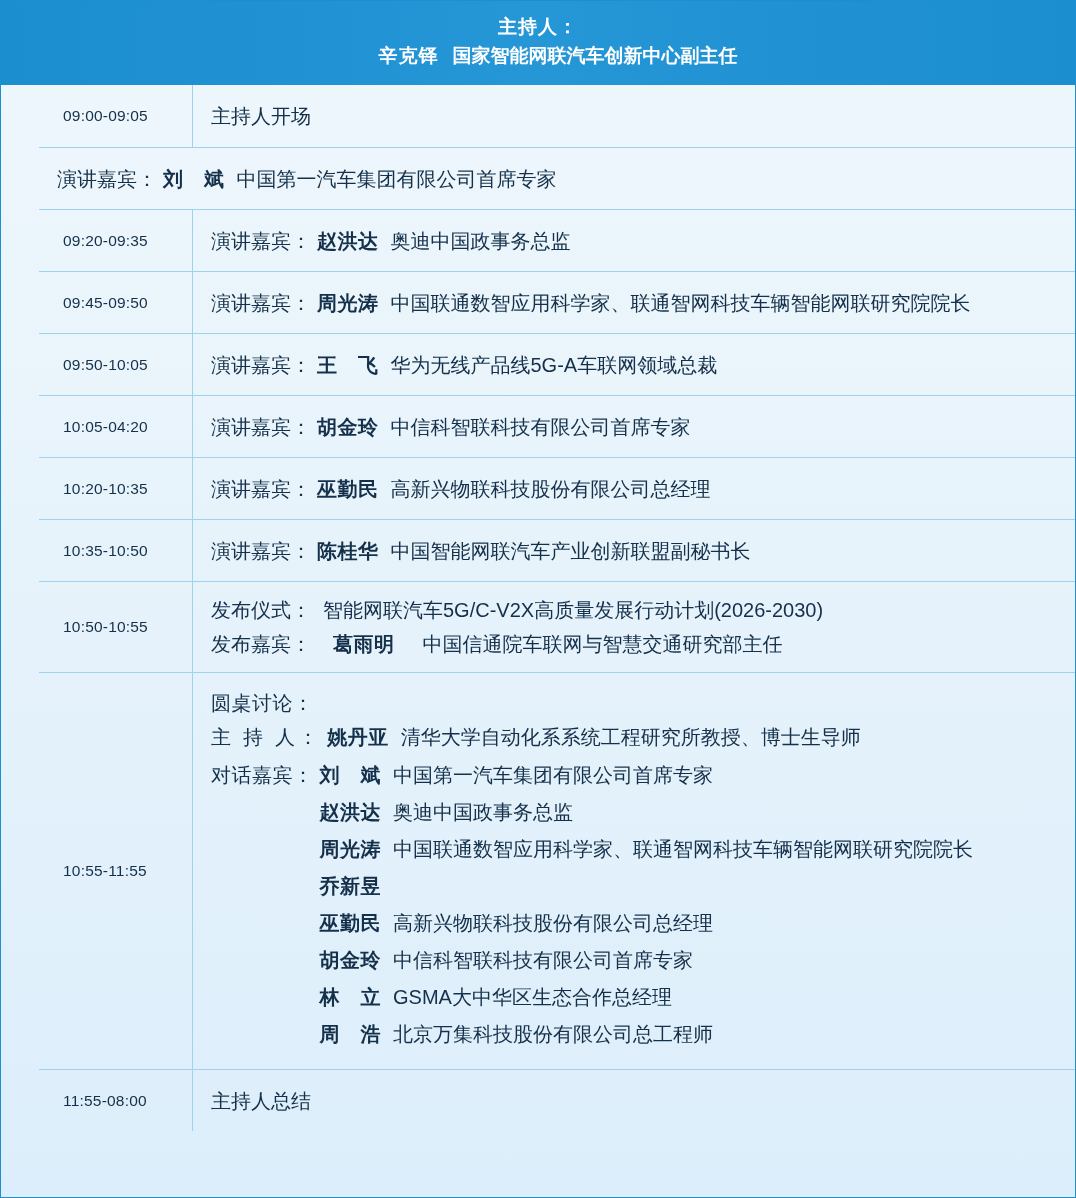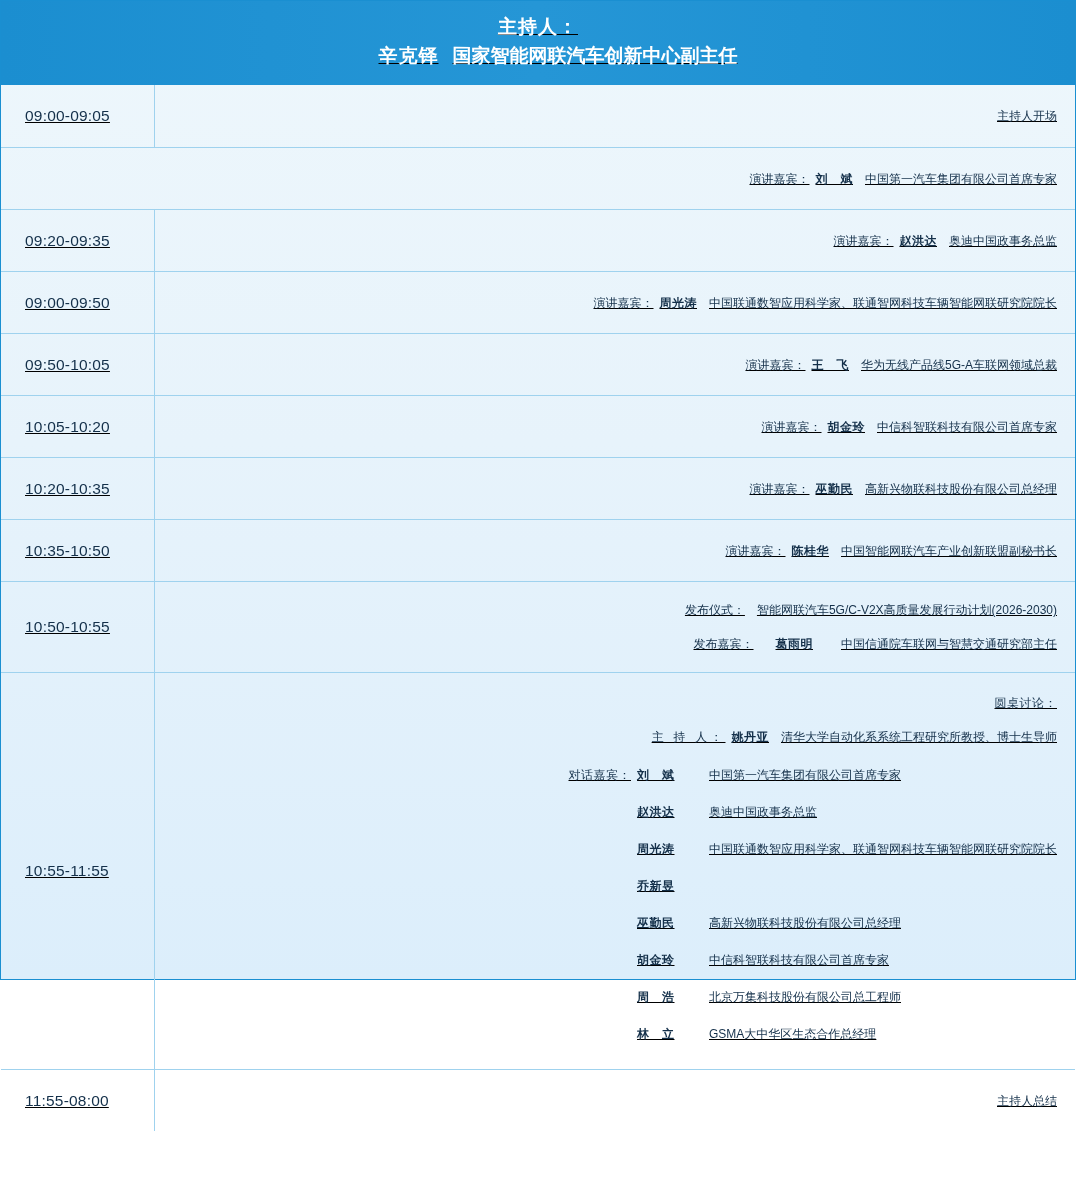--- a/index.html
+++ b/index.html
@@ -8,26 +8,25 @@
     background: #ffffff;
   }
   body {
     font-family: "Liberation Sans", "DejaVu Sans", sans-serif;
     width: 1076px;
     height: 1198px;
     overflow: hidden;
   }
   .agenda {
     width: 1076px;
-    height: 980px;
+    height: 1198px;
     background: linear-gradient(180deg, #eef7fc 0%, #e7f3fb 45%, #dceefb 100%);
     border: 1px solid #1a8fd1;
     display: flex;
     flex-direction: column;
-    text-decoration: underline;
   }
   .header {
     background: linear-gradient(90deg, #1b8ed0 0%, #2596d6 50%, #1b8ed0 100%);
     color: #ffffff;
     text-align: center;
     padding: 12px 0 14px 0;
     flex: 0 0 auto;
   }
   .header-line1 {
     font-size: 19px;
@@ -45,20 +44,21 @@
     letter-spacing: 1px;
   }
   .header-line2 .title-text {
     font-weight: bold;
     margin-left: 14px;
   }
   .rows {
     flex: 1 1 auto;
     display: flex;
     flex-direction: column;
+    margin-left: 38px;
   }
   .row {
     display: flex;
     align-items: stretch;
     border-top: 1px solid #9fd2ee;
     min-height: 62px;
   }
   .row:first-child { border-top: none; }
   .time {
     width: 154px;
@@ -70,24 +70,23 @@
     color: #14304a;
     border-right: 1px solid #9fd2ee;
     letter-spacing: 0.2px;
   }
   .content {
     flex: 1 1 auto;
     padding: 14px 18px 14px 18px;
     display: flex;
     flex-direction: column;
     justify-content: center;
-    font-size: 12px;
+    font-size: 20px;
     color: #14304a;
     line-height: 28px;
-    align-items: flex-end;
   }
   .entry {
     display: flex;
     align-items: baseline;
     white-space: nowrap;
   }
   .entry + .entry { margin-top: 6px; gap: 16px; }
   .label {
     flex: 0 0 auto;
   }
@@ -184,21 +183,21 @@
       <div class="content">
         <div class="entry">
           <span class="label">演讲嘉宾：</span>
           <span class="person">赵洪达</span>
           <span class="org">奥迪中国政事务总监</span>
         </div>
       </div>
     </div>
 
     <div class="row">
-      <div class="time">09:00-09:50</div>
+      <div class="time">09:45-09:50</div>
       <div class="content">
         <div class="entry">
           <span class="label">演讲嘉宾：</span>
           <span class="person">周光涛</span>
           <span class="org">中国联通数智应用科学家、联通智网科技车辆智能网联研究院院长</span>
         </div>
       </div>
     </div>
 
     <div class="row">
@@ -206,21 +205,21 @@
       <div class="content">
         <div class="entry">
           <span class="label">演讲嘉宾：</span>
           <span class="person">王　飞</span>
           <span class="org">华为无线产品线5G-A车联网领域总裁</span>
         </div>
       </div>
     </div>
 
     <div class="row">
-      <div class="time">10:05-10:20</div>
+      <div class="time">10:05-04:20</div>
       <div class="content">
         <div class="entry">
           <span class="label">演讲嘉宾：</span>
           <span class="person">胡金玲</span>
           <span class="org">中信科智联科技有限公司首席专家</span>
         </div>
       </div>
     </div>
 
     <div class="row">
@@ -291,27 +290,27 @@
             </div>
             <div class="guest">
               <span class="gname">巫勤民</span>
               <span class="gorg">高新兴物联科技股份有限公司总经理</span>
             </div>
             <div class="guest">
               <span class="gname">胡金玲</span>
               <span class="gorg">中信科智联科技有限公司首席专家</span>
             </div>
             <div class="guest">
+              <span class="gname">林　立</span>
+              <span class="gorg">GSMA大中华区生态合作总经理</span>
+            </div>
+            <div class="guest">
               <span class="gname">周　浩</span>
               <span class="gorg">北京万集科技股份有限公司总工程师</span>
             </div>
-            <div class="guest">
-              <span class="gname">林　立</span>
-              <span class="gorg">GSMA大中华区生态合作总经理</span>
-            </div>
           </div>
         </div>
       </div>
     </div>
 
     <div class="row row-last">
       <div class="time">11:55-08:00</div>
       <div class="content">
         <div class="plain">主持人总结</div>
       </div>

